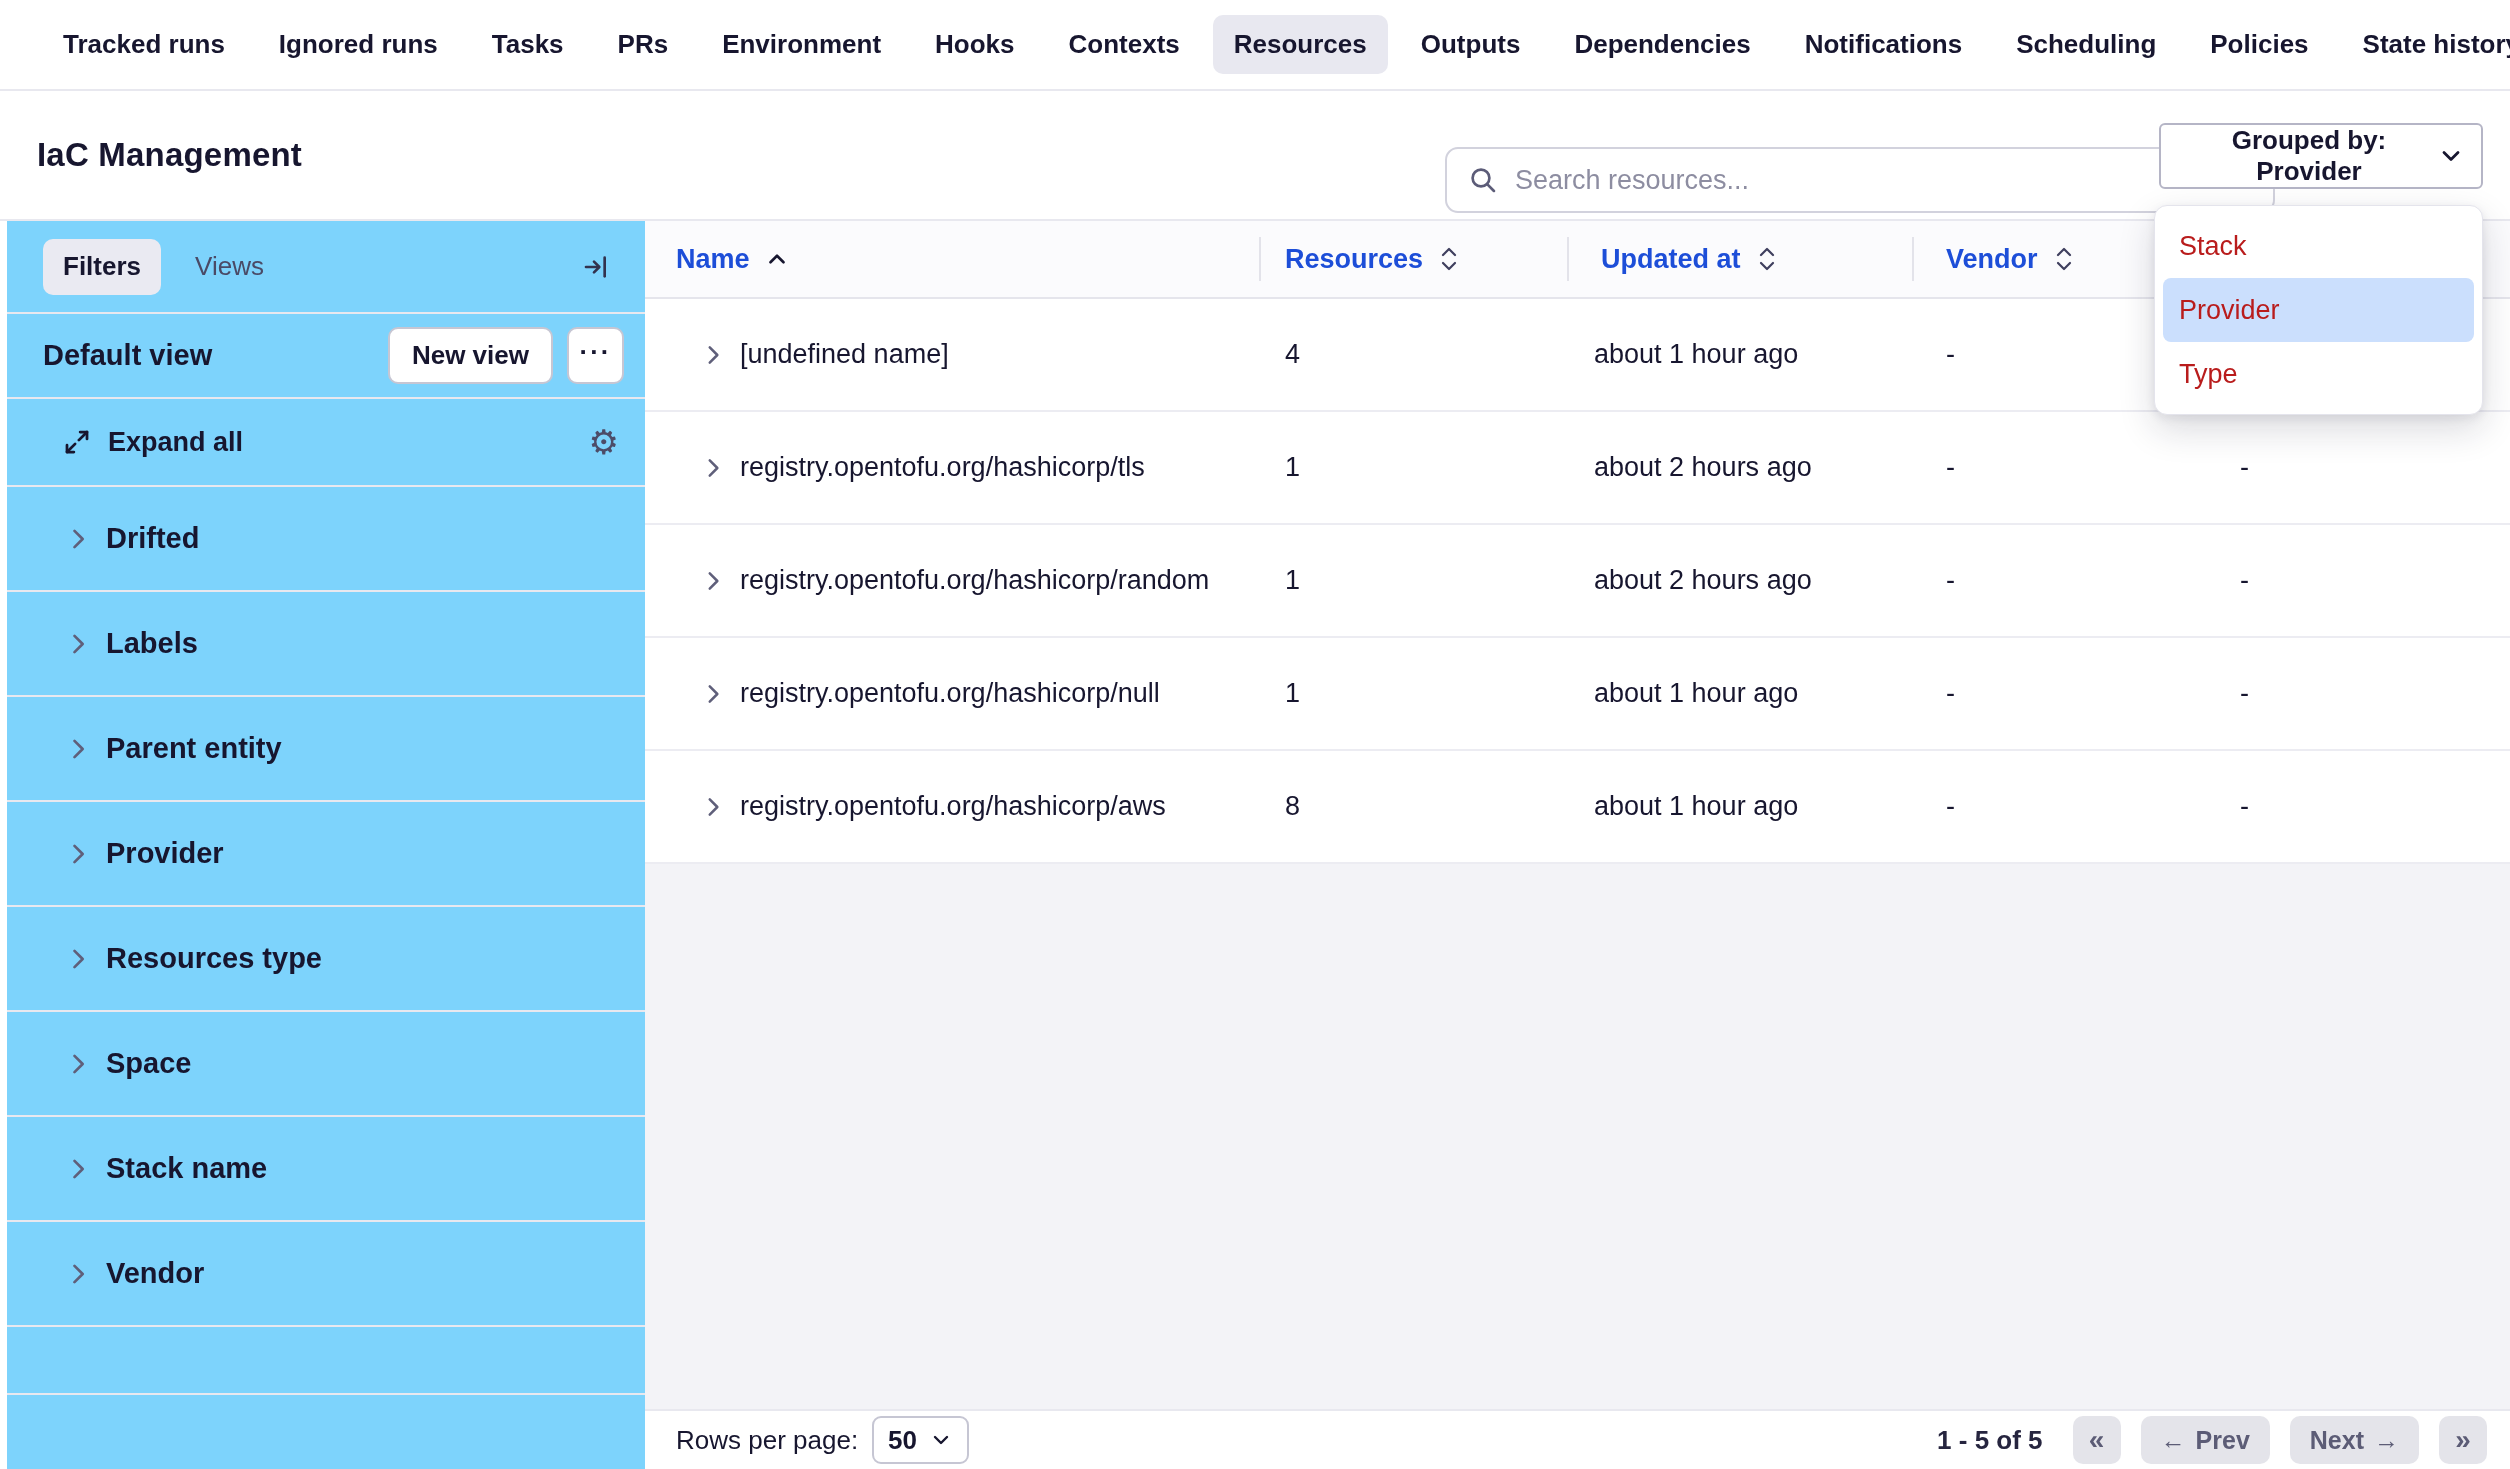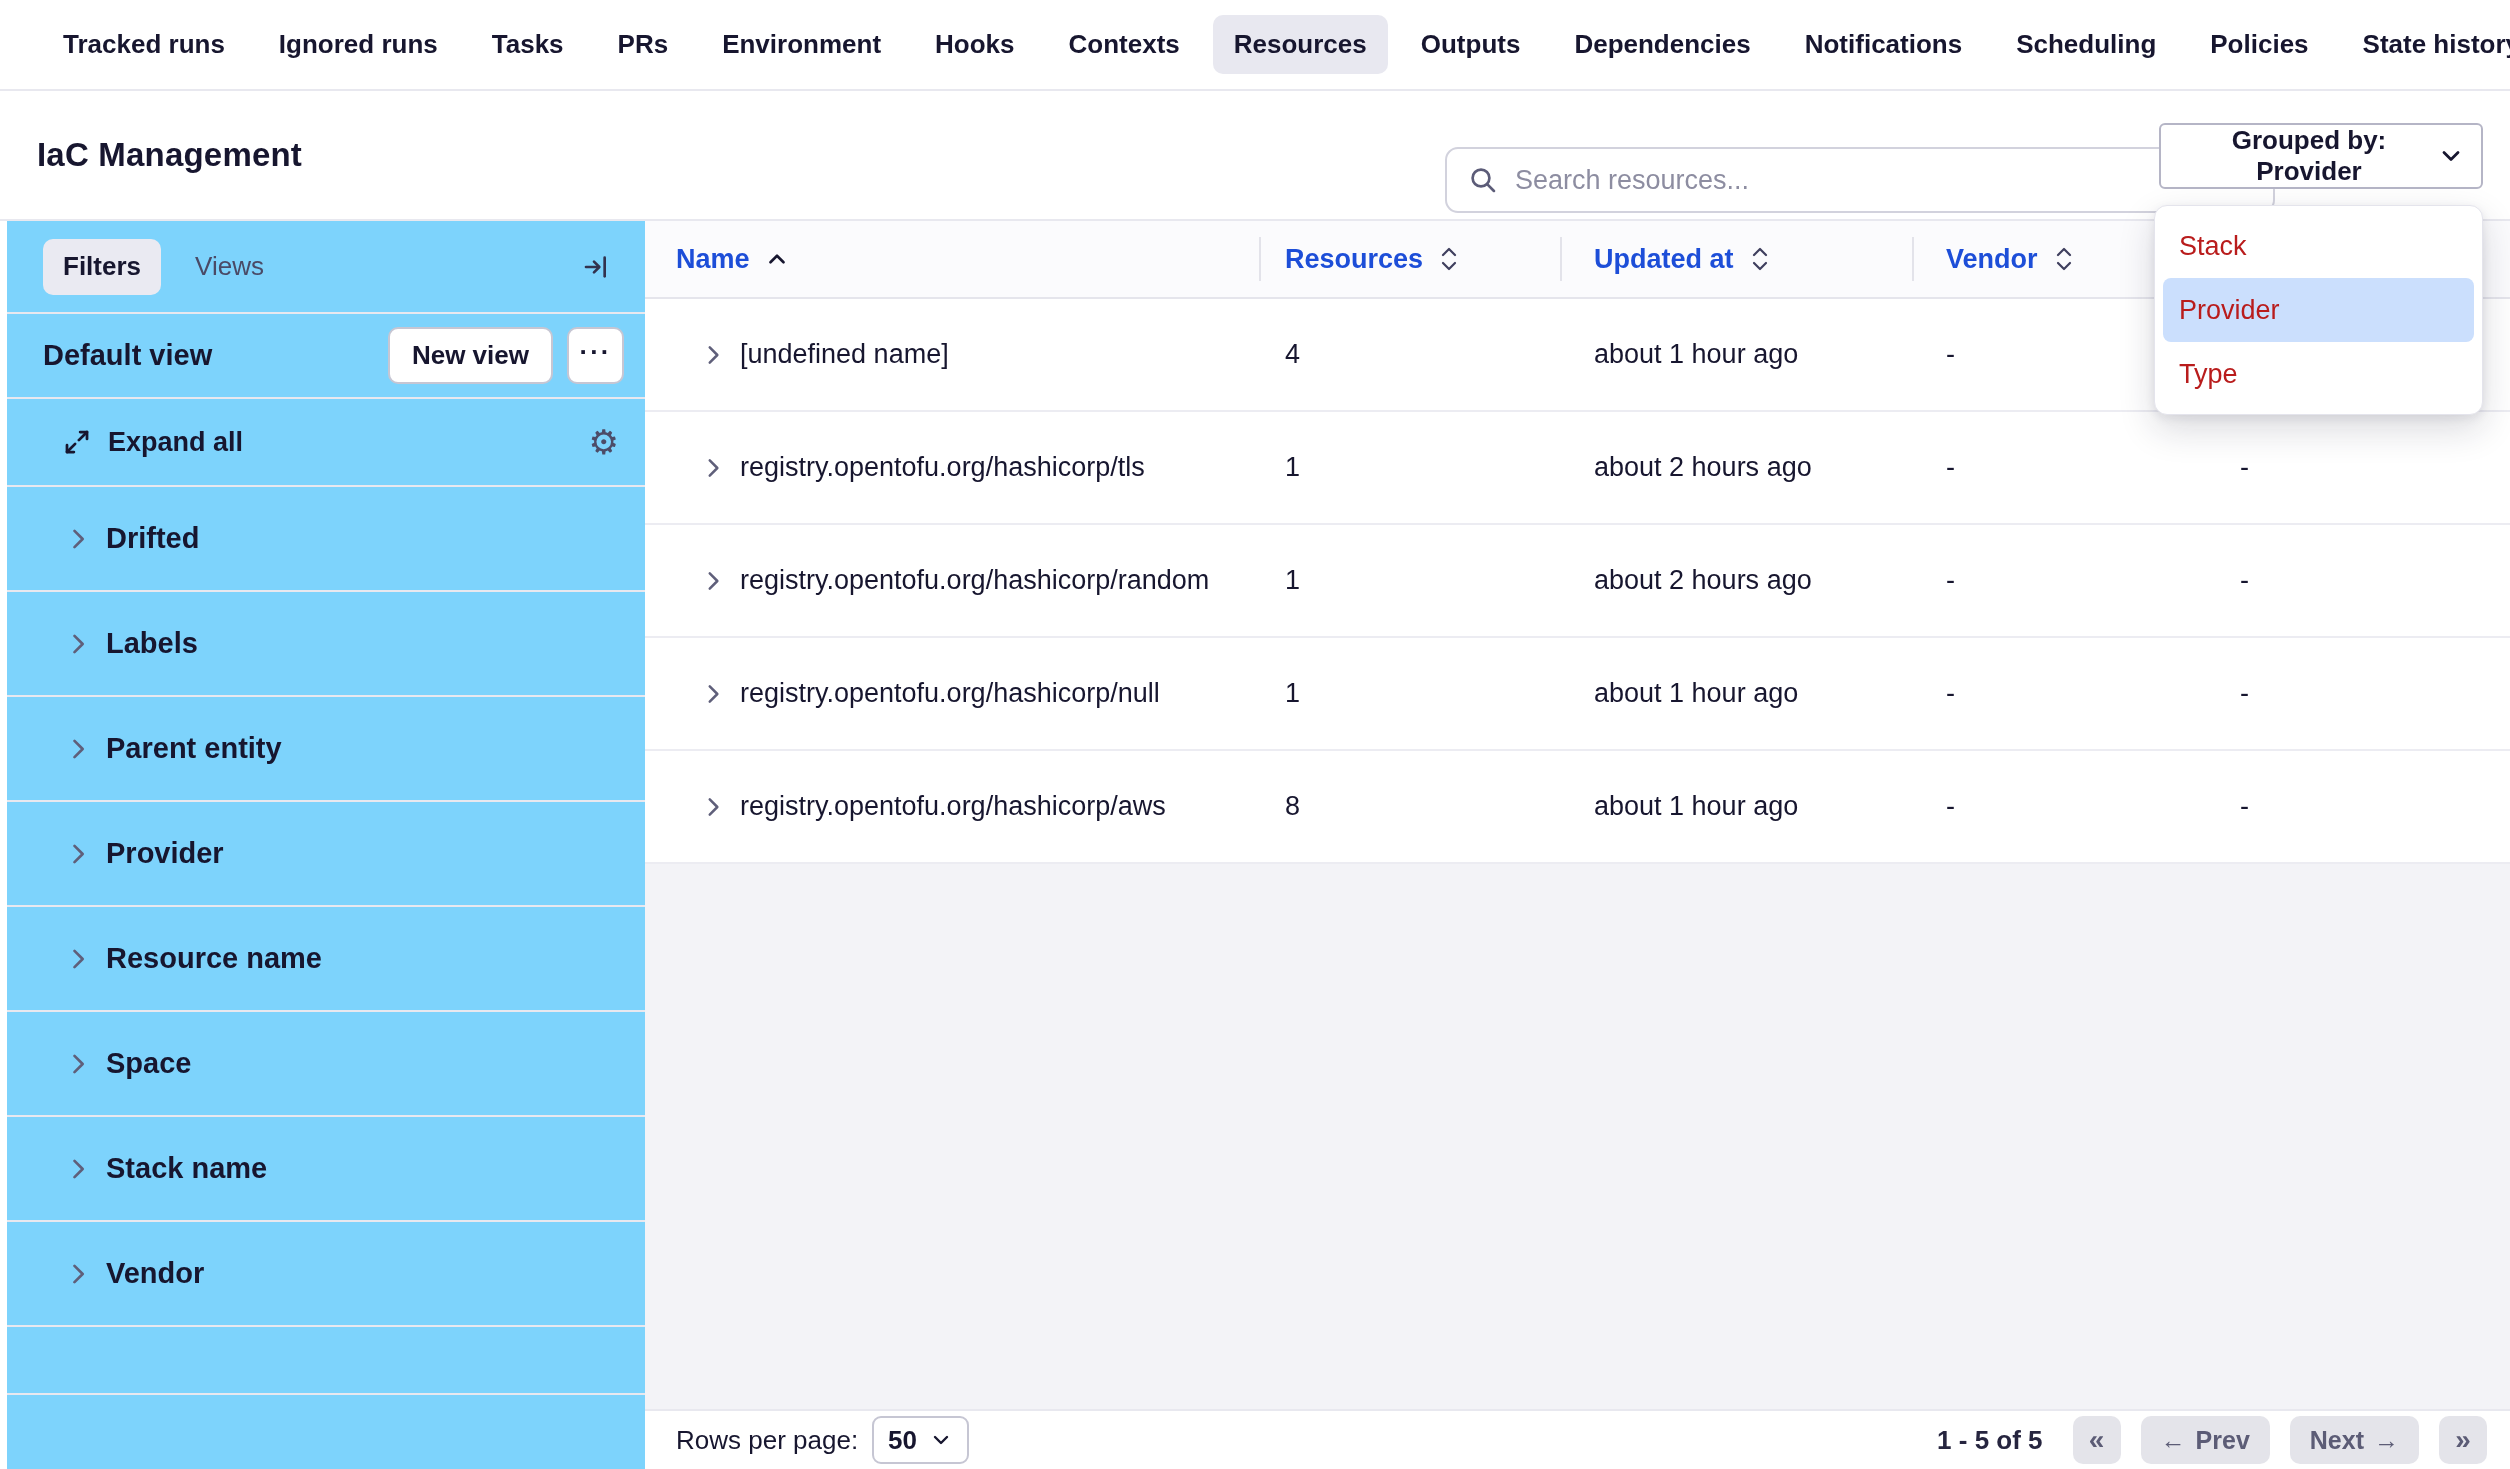--- a/index.html
+++ b/index.html
@@ -292,21 +292,21 @@
         </span>
         <span class="sb-section-label">Provider</span>
       </div>
 
       <div class="sb-section">
         <span class="icon">
           <svg width="28" height="28" viewBox="0 0 24 24" fill="none" stroke="#5f5f7a" stroke-width="2.3" stroke-linecap="round" stroke-linejoin="round">
             <path d="M9 5l7 7-7 7"></path>
           </svg>
         </span>
-        <span class="sb-section-label">Resource name</span>
+        <span class="sb-section-label">Resources type</span>
       </div>
 
       <div class="sb-section">
         <span class="icon">
           <svg width="28" height="28" viewBox="0 0 24 24" fill="none" stroke="#5f5f7a" stroke-width="2.3" stroke-linecap="round" stroke-linejoin="round">
             <path d="M9 5l7 7-7 7"></path>
           </svg>
         </span>
         <span class="sb-section-label">Space</span>
       </div>
@@ -345,21 +345,21 @@
     </div>
     <div class="th divided">
       <span>Resources</span>
       <span class="icon">
         <svg width="24" height="30" viewBox="0 0 24 30" fill="none" stroke="#3f3f5e" stroke-width="2.2" stroke-linecap="round" stroke-linejoin="round">
             <path d="M6 11l6-6 6 6"></path>
             <path d="M6 19l6 6 6-6"></path>
           </svg>
       </span>
     </div>
-    <div class="th divided" style="padding-left:34px;">
+    <div class="th divided" style="padding-left:34px;margin-left:7px;">
       <span>Updated at</span>
       <span class="icon">
         <svg width="24" height="30" viewBox="0 0 24 30" fill="none" stroke="#3f3f5e" stroke-width="2.2" stroke-linecap="round" stroke-linejoin="round">
             <path d="M6 11l6-6 6 6"></path>
             <path d="M6 19l6 6 6-6"></path>
           </svg>
       </span>
     </div>
     <div class="th divided" style="padding-left:34px;">
       <span>Vendor</span>

